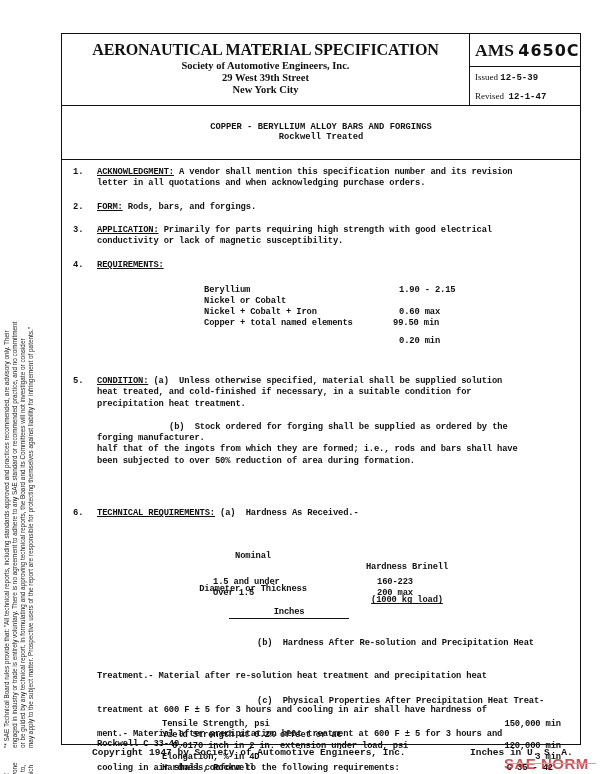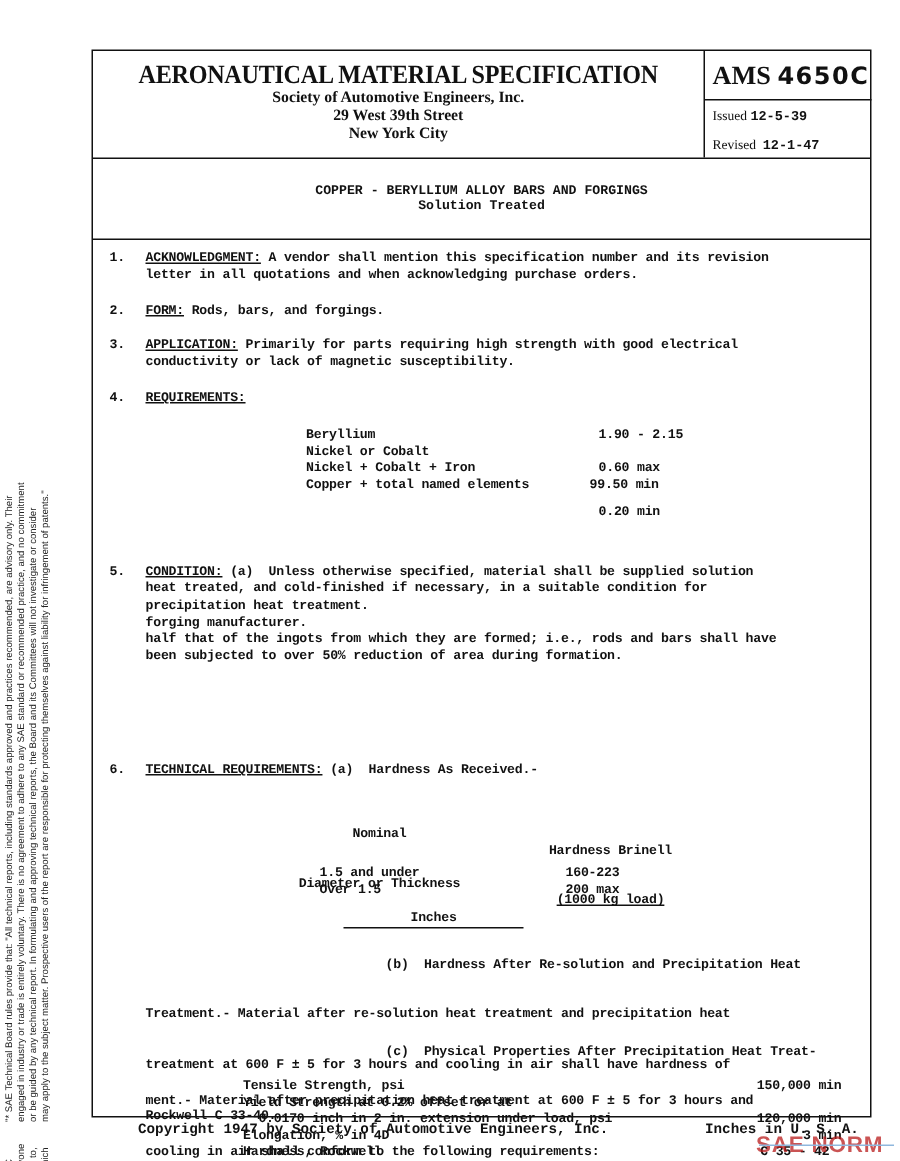--- a/index.html
+++ b/index.html
@@ -75,21 +75,21 @@
       <div class="ams-num"><span>AMS</span> <span class="n">4650C</span></div>
       <div class="ams-dates">
         <div><span>Issued</span> <span class="v">12-5-39</span></div>
         <div><span>Revised</span>&nbsp; <span class="v">12-1-47</span></div>
       </div>
     </div>
   </div>
 
   <div class="titlebox mono">
     <div class="t1">COPPER - BERYLLIUM ALLOY BARS AND FORGINGS</div>
-    <div>Solution Treated</div>
+    <div>Rockwell Treated</div>
   </div>
 
   <div class="content mono">
 
     <div class="item" style="top:7px;">
       <span class="num">1.</span>
       <div class="body" style="top:0;">
         <div style="white-space:pre;"><span class="u">ACKNOWLEDGMENT:</span><span> A vendor shall mention this specification number and its revision</span></div>
         <div style="white-space:pre;">letter in all quotations and when acknowledging purchase orders.</div>
       </div>
@@ -120,20 +120,21 @@
       <div class="abs" style="left:131px; top:58px;"><span>Copper + total named elements</span></div>
       <div class="abs" style="left:320px; top:58px;">99.50 min</div>
     </div>
 
     <div class="item" style="top:216px;">
       <span class="num">5.</span>
       <div class="body">
         <div style="white-space:pre;"><span class="u">CONDITION:</span><span> (a)  Unless otherwise specified, material shall be supplied solution</span></div>
         <div style="white-space:pre;">heat treated, and cold-finished if necessary, in a suitable condition for</div>
         <div style="white-space:pre;">precipitation heat treatment.</div>
+        <div style="white-space:pre; margin-top:12px; padding-left:72px;">(b)  Stock ordered for forging shall be supplied as ordered by the</div>
         <div style="white-space:pre;">forging manufacturer.</div>
         <div style="white-space:pre;">half that of the ingots from which they are formed; i.e., rods and bars shall have</div>
         <div style="white-space:pre;">been subjected to over 50% reduction of area during formation.</div>
       </div>
     </div>
 
     <div class="item" style="top:348px;">
       <span class="num">6.</span>
       <div class="body" style="white-space:pre;"><span class="u">TECHNICAL REQUIREMENTS:</span><span> (a)  Hardness As Received.-</span></div>
 

